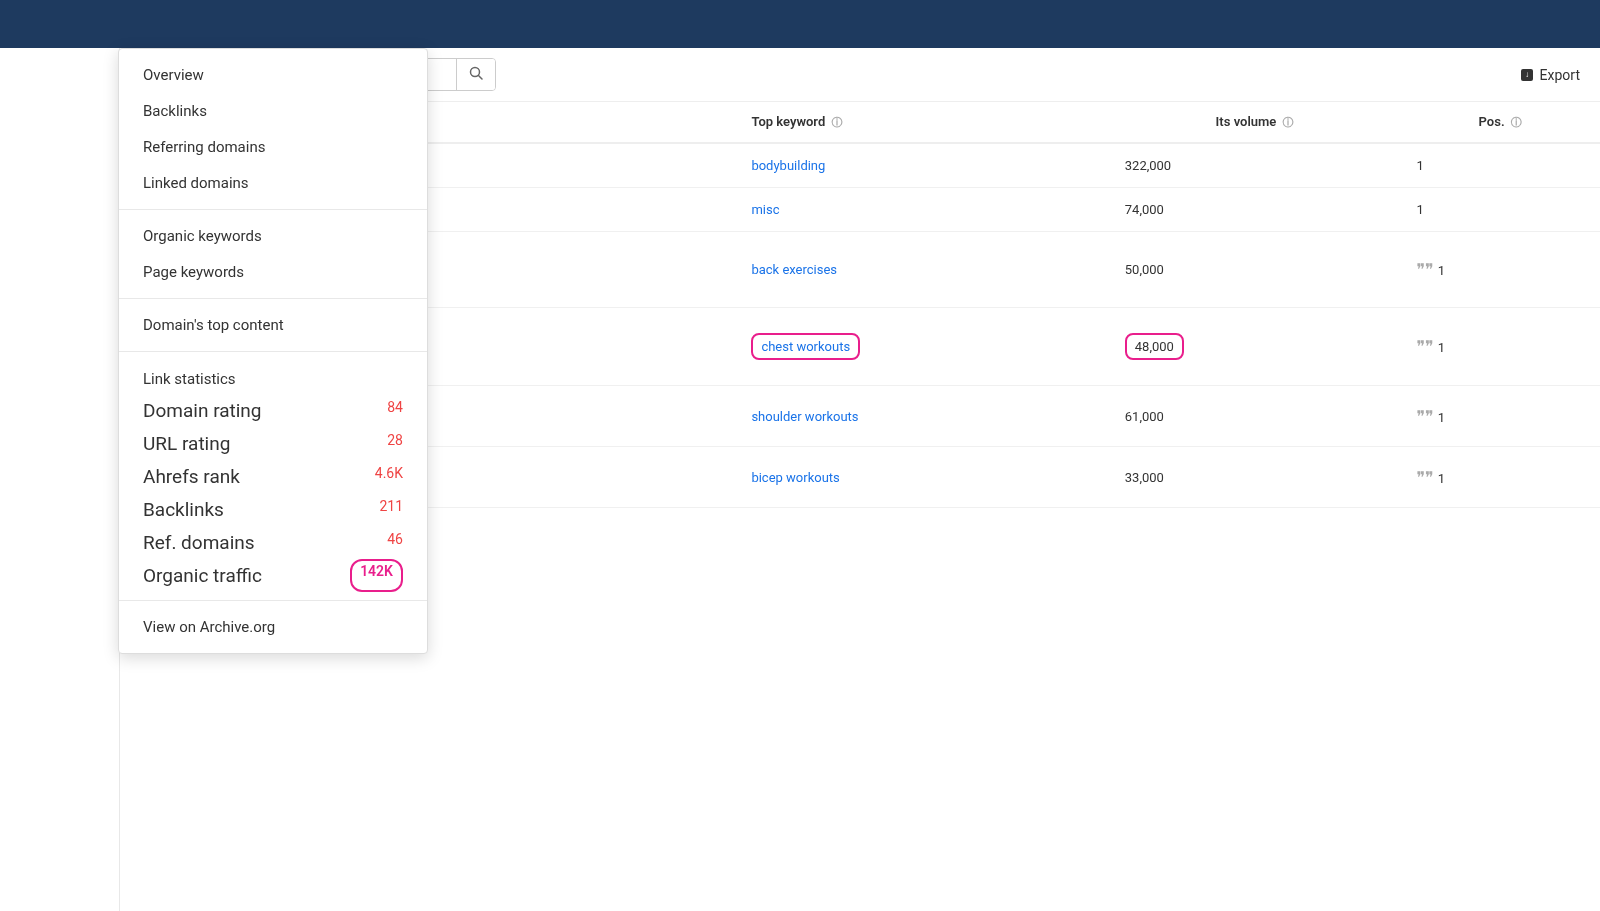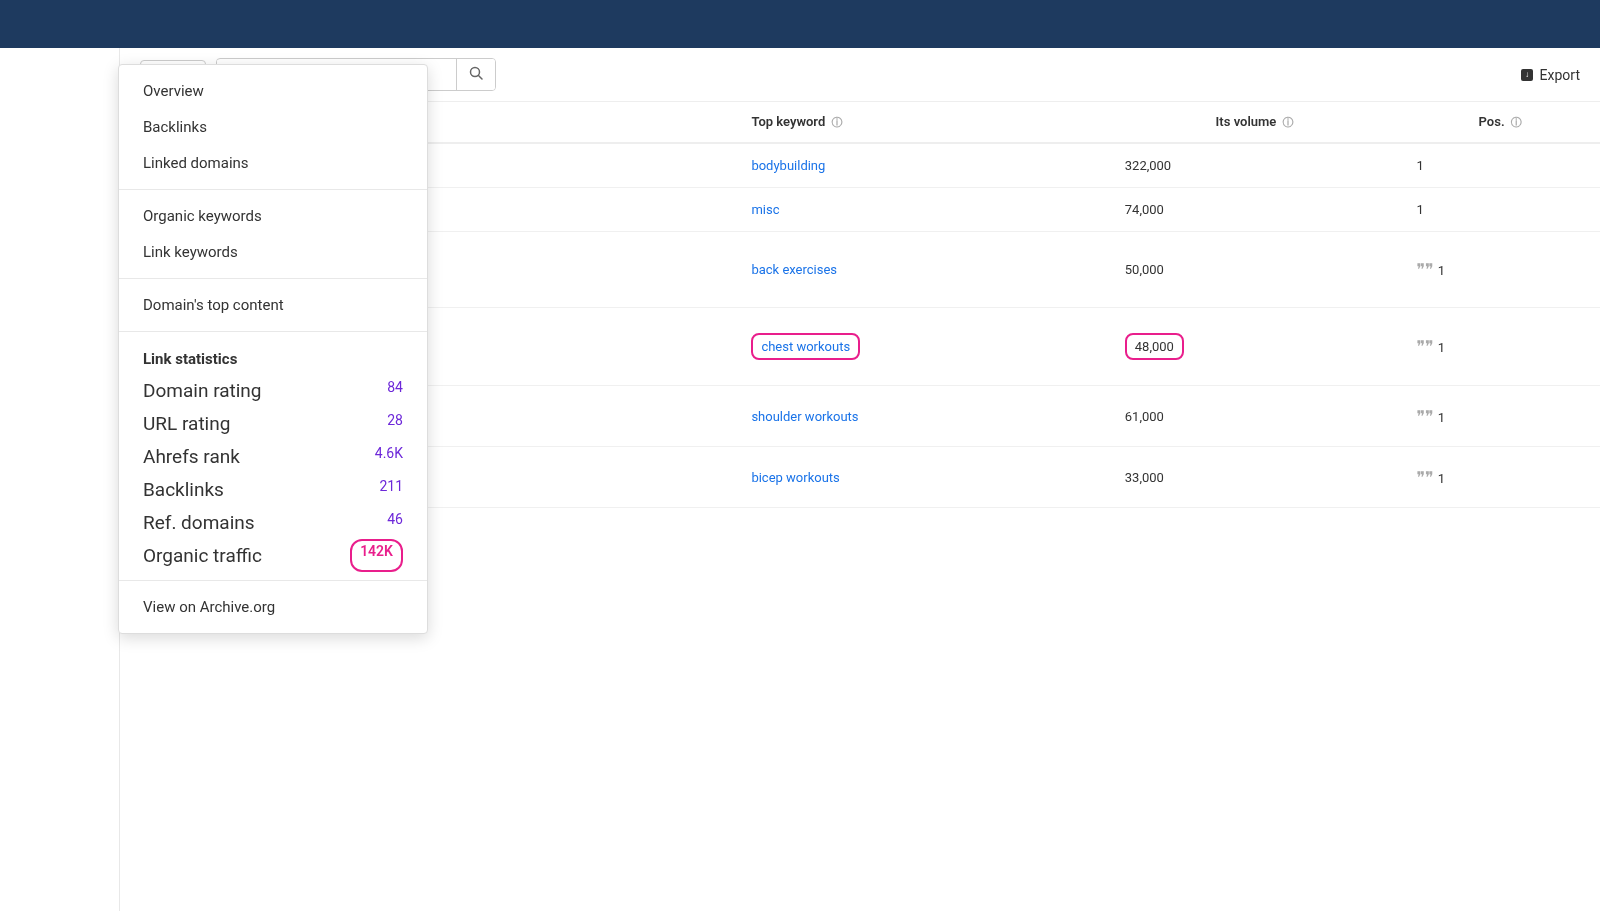--- a/index.html
+++ b/index.html
@@ -33,21 +33,21 @@
       background: #fff;
       border-right: 1px solid #e8e8e8;
       padding: 10px 0;
       flex-shrink: 0;
     }
 
     
     .dropdown-menu {
       position: absolute;
       left: 118px;
-      top: 16px;
+      top: 0;
       width: 310px;
       background: #fff;
       border: 1px solid #ddd;
       border-radius: 4px;
       box-shadow: 0 4px 16px rgba(0,0,0,0.15);
       z-index: 100;
       padding: 8px 0;
     }
 
     .dropdown-menu .menu-item {
@@ -60,40 +60,40 @@
     }
 
     .dropdown-menu .menu-divider {
       height: 1px;
       background: #e8e8e8;
       margin: 8px 0;
     }
 
     .dropdown-menu .menu-section-header {
       padding: 10px 24px 6px;
-      font-weight: 700;
+      font-weight: 400;
       font-size: 15px;
       color: #333;
     }
 
     .link-stats-grid {
       display: grid;
       grid-template-columns: 1fr auto;
       gap: 0;
       padding: 0 24px;
     }
     .link-stats-grid .stat-label {
       padding: 5px 0;
       font-size: 19px;
       color: #333;
     }
     .link-stats-grid .stat-value {
       padding: 5px 0;
       font-size: 14px;
-      color: #6d28d9;
+      color: #ef4444;
       text-align: right;
     }
     .stat-value.highlighted {
       background: #fff;
       border: 2px solid #e91e8c;
       border-radius: 12px;
       padding: 2px 8px;
       color: #e91e8c;
       font-weight: 600;
     }
@@ -259,26 +259,27 @@
 
 <div class="main-area">
 
   <div class="left-sidebar">
     
   </div>
 
   <div class="dropdown-menu">
     <a class="menu-item">Overview</a>
     <a class="menu-item">Backlinks</a>
+    <a class="menu-item">Referring domains</a>
     <a class="menu-item">Linked domains</a>
 
     <div class="menu-divider"></div>
 
     <a class="menu-item">Organic keywords</a>
-    <a class="menu-item">Link keywords</a>
+    <a class="menu-item">Page keywords</a>
 
     <div class="menu-divider"></div>
 
     <a class="menu-item">Domain's top content</a>
 
     <div class="menu-divider"></div>
 
     <div class="menu-section-header">Link statistics</div>
 
     <div class="link-stats-grid">

